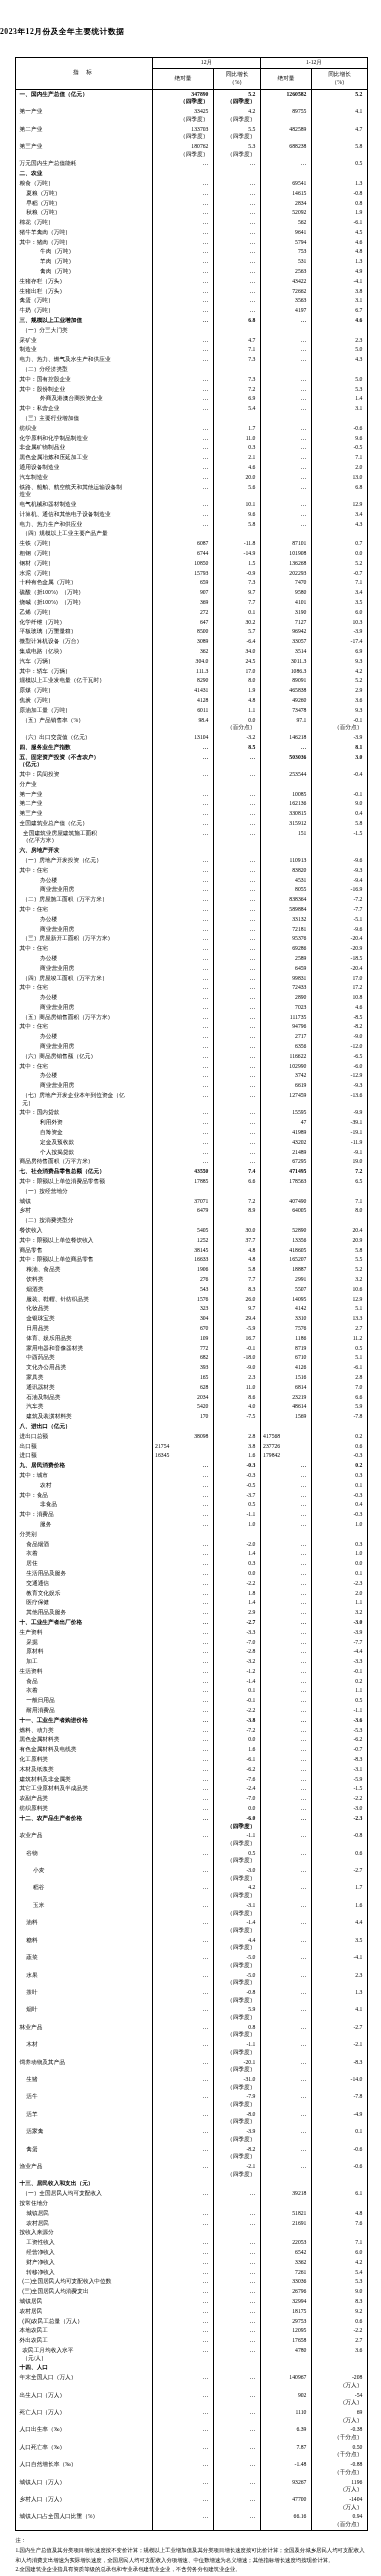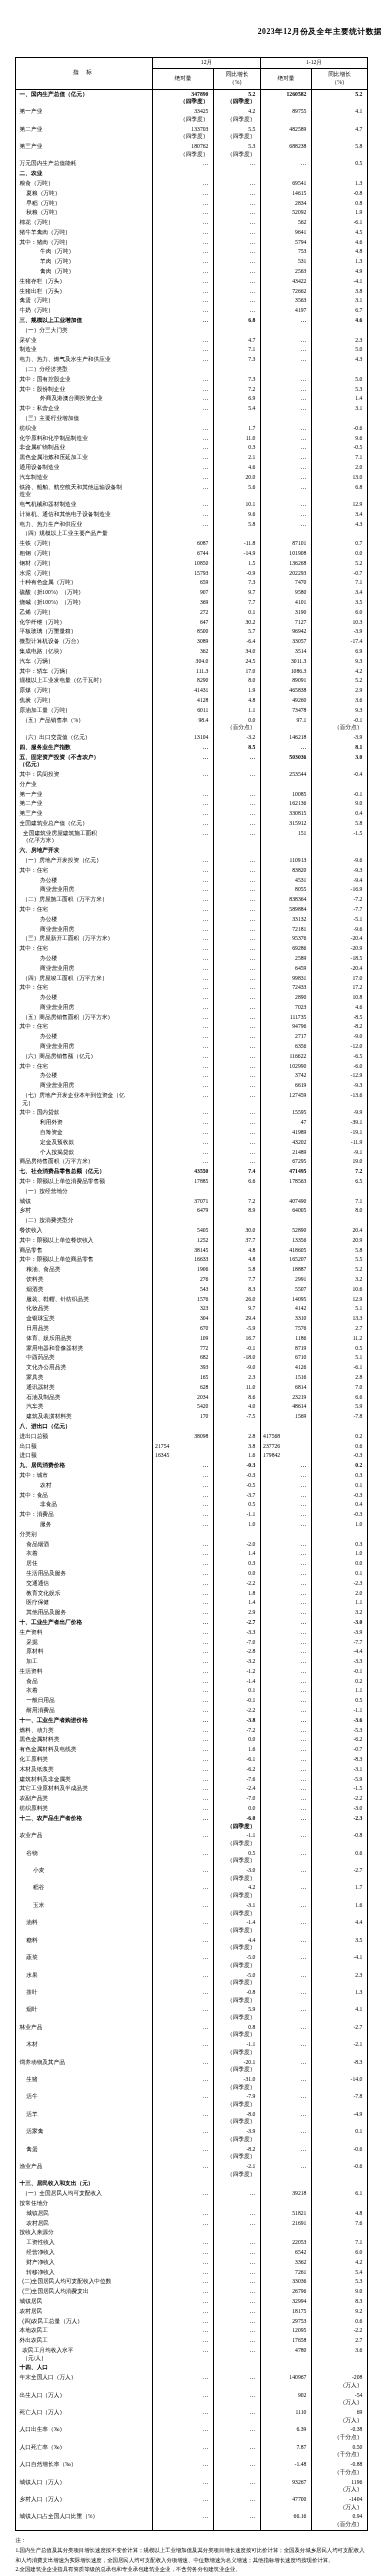--- a/index.html
+++ b/index.html
@@ -1,18 +1,18 @@
 <!DOCTYPE html>
 <html style="font-size:8.2px"><head>
 <meta charset="utf-8">
 <style>
   html,body{margin:0;padding:0;background:#fff;}
   body{width:382px;font-family:"Liberation Serif","DejaVu Serif",serif;color:#000;}
   .page{width:382px;min-height:2609px;box-sizing:border-box;background:#fff;}
-  .title{padding-top:27px;margin:0 0 19.6px 0;text-align:right;font-size:7.7px;font-weight:700;letter-spacing:0.5px;}
+  .title{padding-top:27px;margin:0 0 19.6px 0;text-align:left;font-size:7.7px;font-weight:700;letter-spacing:0.5px;}
   .table{margin-left:15px;width:352px;border-top:1px solid #000;border-bottom:1px solid #000;border-left:0.5px solid #000;box-sizing:content-box;}
   .grid{display:grid;grid-template-columns:137px 61px 47px 51px 56px;}
   .thead .hc{border-right:0.5px solid #000;box-sizing:border-box;}
   .h-ind{grid-row:1/3;grid-column:1;display:flex;align-items:center;justify-content:center;font-size:5.7px;letter-spacing:3.1px;}
   .h-g1{grid-row:1;grid-column:2/4;}
   .h-g2{grid-row:1;grid-column:4/6;}
   .h-group{text-align:center;font-size:5.7px;padding:1.5px 0 1px 0;border-bottom:0.5px solid #000;}
   .h-sub{grid-row:2;text-align:center;font-size:5.7px;display:flex;flex-direction:column;justify-content:center;padding:2.1px 0;line-height:7.7px;}
   .thead{border-bottom:0.5px solid #000;}
   .trow{font-size:5.7px;}

